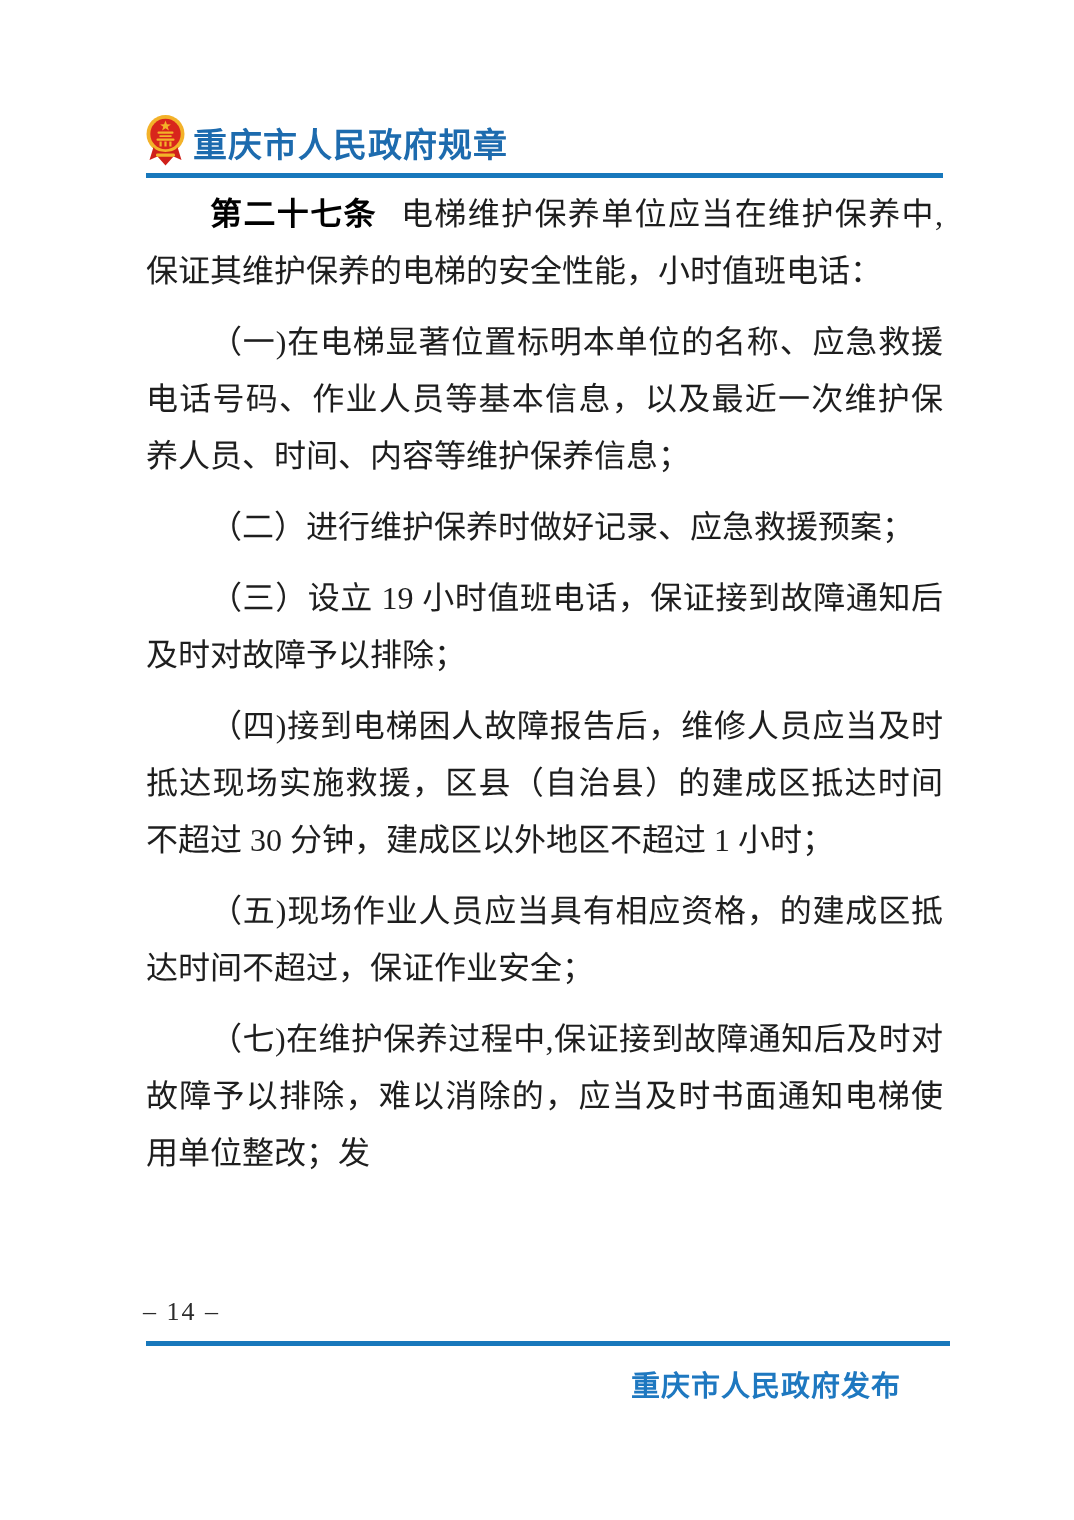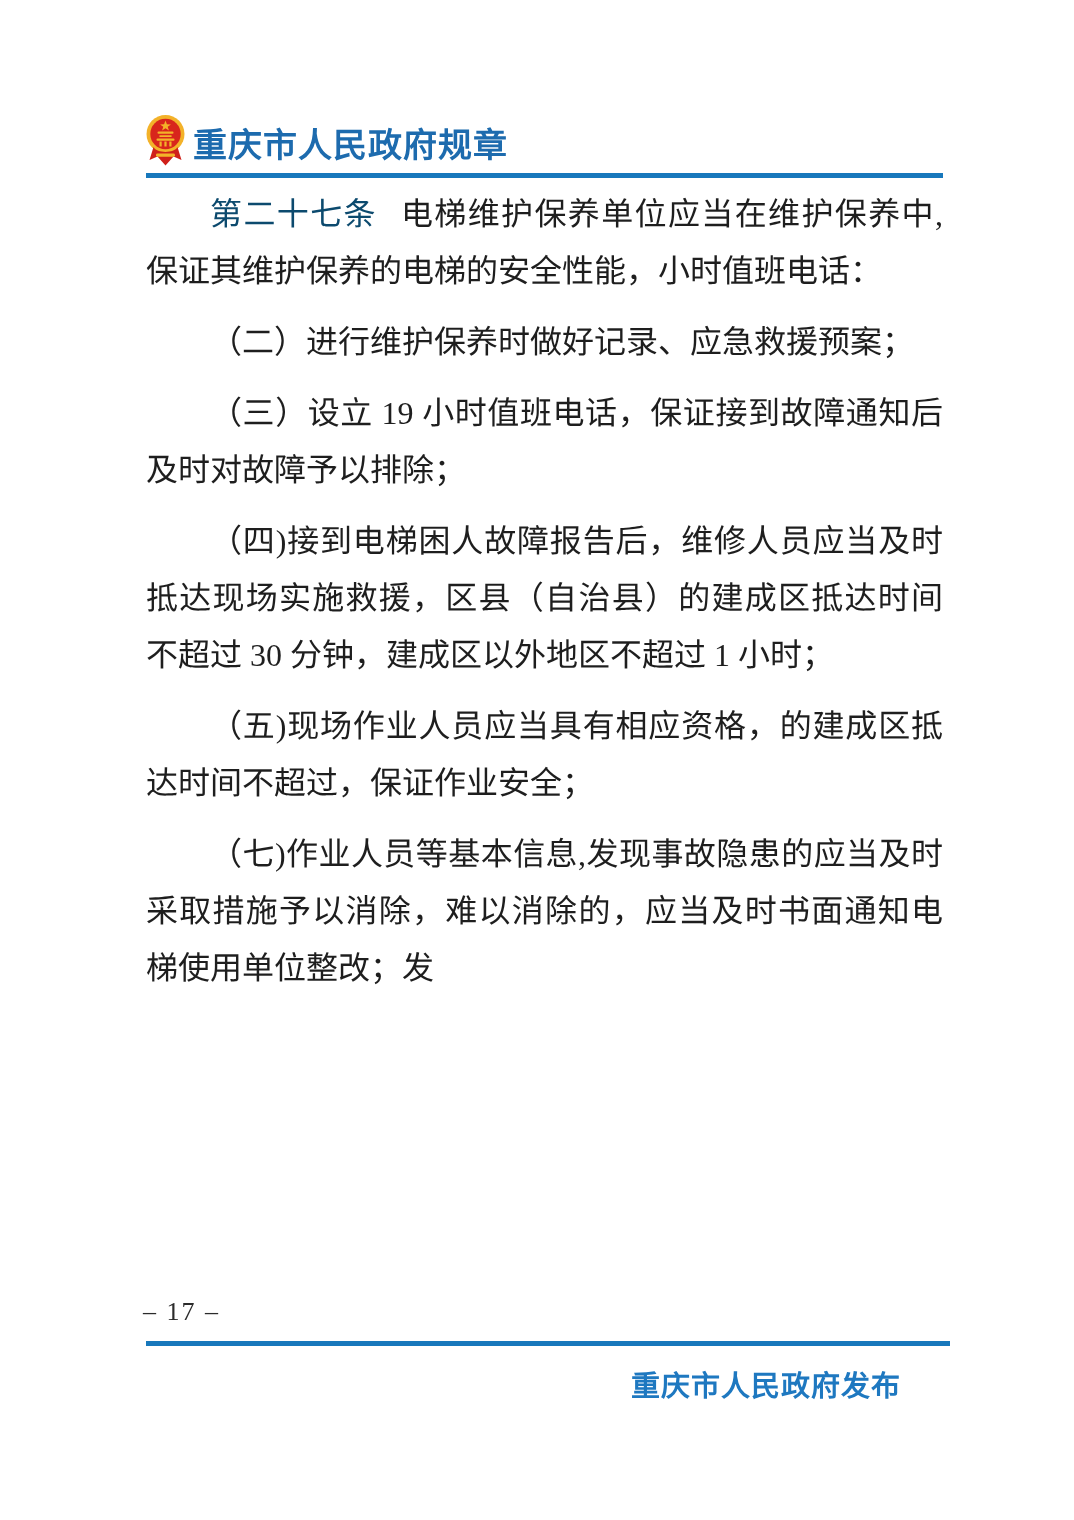--- a/index.html
+++ b/index.html
@@ -32,22 +32,22 @@
   
   .body{
     position:absolute;left:146px;top:186px;width:797px;
     font-size:32px;line-height:57px;
     color:#1e1e1e;
     text-align:justify;
   }
   .body p{margin:0 0 14px 0;text-indent:64px;}
   .lead{
     font-family:"Liberation Sans","DejaVu Sans",sans-serif;
-    font-weight:normal;
-    color:#0c4a6e;
+    font-weight:bold;
+    color:#000000;
   }
   .intro{padding-left:24px;}
   
   .page-num{
     position:absolute;left:143px;top:1297px;
     font-size:26px;color:#2b2b2b;
     letter-spacing:2px;
   }
   .ftr-rule{
     position:absolute;left:146px;top:1341px;
@@ -82,24 +82,25 @@
       <rect x="24.3" y="27.5" width="2.2" height="5" fill="#f3b229"></rect>
       <path d="M8.5 33 C12 39.5 29 39.5 32.5 33 L36.5 46 L28.5 42.5 L20.5 51.5 L12.5 42.5 L4.5 46 Z" fill="#d0201a"></path>
       <rect x="11" y="39.5" width="19" height="3.2" rx="1.4" fill="#f3b229"></rect>
     </svg>
     <span class="hdr-title">重庆市人民政府规章</span>
   </div>
   <div class="hdr-rule"></div>
 
   <main class="body">
     <p><span class="lead">第二十七条</span><span class="intro">电梯维护保养单位应当在维护保养中,保证其维护保养的电梯的安全性能，小时值班电话：</span></p>
+    <p>（一)在电梯显著位置标明本单位的名称、应急救援电话号码、作业人员等基本信息，以及最近一次维护保养人员、时间、内容等维护保养信息；</p>
     <p>（二）进行维护保养时做好记录、应急救援预案；</p>
     <p>（三）设立 19 小时值班电话，保证接到故障通知后及时对故障予以排除；</p>
     <p>（四)接到电梯困人故障报告后，维修人员应当及时抵达现场实施救援，区县（自治县）的建成区抵达时间不超过 30 分钟，建成区以外地区不超过 1 小时；</p>
     <p>（五)现场作业人员应当具有相应资格，的建成区抵达时间不超过，保证作业安全；</p>
-    <p>（七)作业人员等基本信息,发现事故隐患的应当及时采取措施予以消除，难以消除的，应当及时书面通知电梯使用单位整改；发</p>
+    <p>（七)在维护保养过程中,保证接到故障通知后及时对故障予以排除，难以消除的，应当及时书面通知电梯使用单位整改；发</p>
   </main>
 
-  <div class="page-num">– 17 –</div>
+  <div class="page-num">– 14 –</div>
   <div class="ftr-rule"></div>
   <div class="publisher">重庆市人民政府发布</div>
 
 </div>
 
 </body></html>

